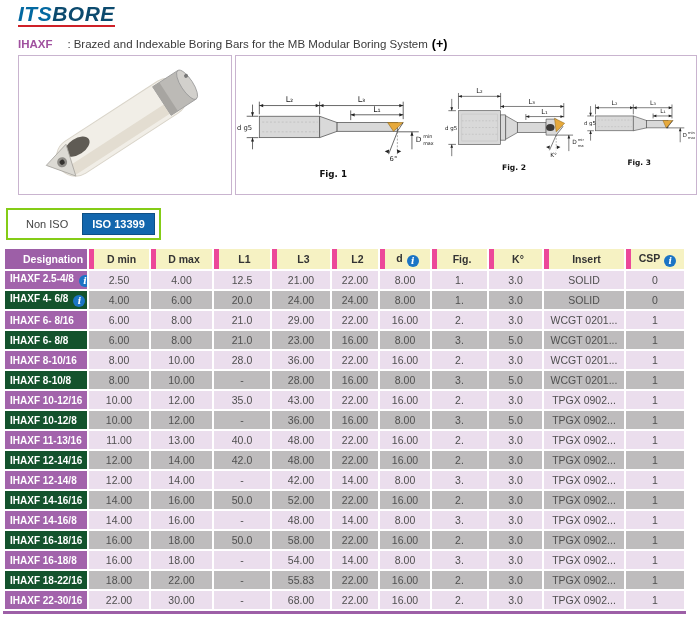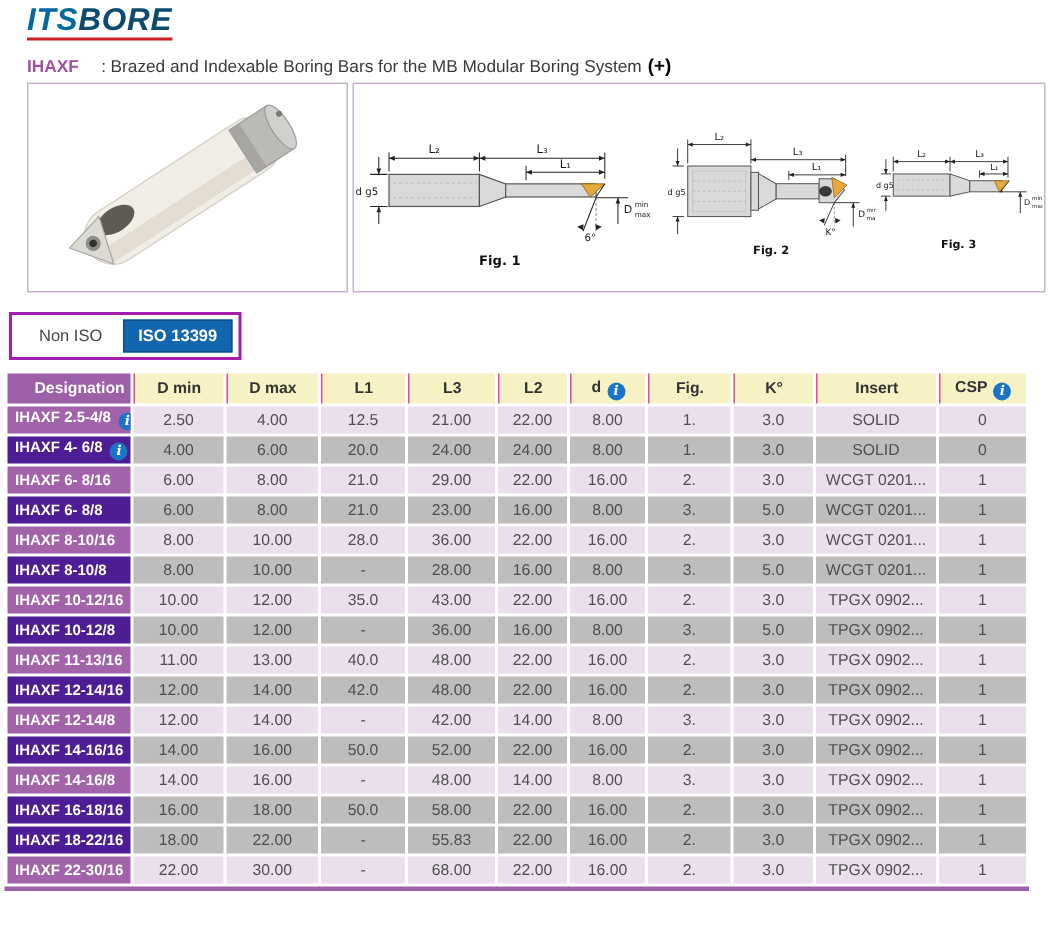--- a/index.html
+++ b/index.html
@@ -25,33 +25,33 @@
   .diagram-panel { width:463px; display:flex; align-items:flex-start; }
   .diagram-panel svg { display:block; }
   .dimtext { fill:#1a1a1a; font-family:"DejaVu Sans",sans-serif; }
   .figcap { fill:#111; font-weight:bold; font-family:"DejaVu Sans",sans-serif; }
   .dline { stroke:#222; stroke-width:0.7; }
   .dhead { fill:#222; }
   .bodyshape { fill:#d9d9d9; stroke:#555; stroke-width:0.8; }
   .texline { stroke:#adadad; stroke-width:0.5; stroke-dasharray:2,2; }
   .gold { fill:#e6a93c; stroke:#8a6010; stroke-width:0.6; }
   
-  .tabs { position:absolute; left:6px; top:208px; border:2px solid #a21caf; background:#fff; display:inline-flex; align-items:center; padding:3px 4px; }
+  .tabs { position:absolute; left:6px; top:208px; border:2px solid #84cc16; background:#fff; display:inline-flex; align-items:center; padding:3px 4px; }
   .tab { border:none; background:transparent; font-family:inherit; font-size:11px; color:#444; padding:4px 14px; cursor:pointer; }
   .tab.active { background:#1266ad; color:#fff; font-weight:bold; padding:4px 9px; border:1px solid #0d4f85; }
   
   .spec-table { position:absolute; left:3px; top:247px; width:683px; border-collapse:separate; border-spacing:2px; table-layout:fixed; background:#fff; border-bottom:3px solid #9d5fa7; }
-  .spec-table th { background:#f6f2c3; color:#333; font-weight:bold; font-size:10.5px; height:20px; padding:0 2px; white-space:nowrap; overflow:hidden; border-left:1px solid #ec4899; }
+  .spec-table th { background:#f6f2c3; color:#333; font-weight:bold; font-size:10.5px; height:20px; padding:0 2px; white-space:nowrap; overflow:hidden; border-left:5px solid #ec4899; }
   .spec-table th.th-designation { background:#9d5fa7; color:#fff; text-align:left; padding-left:18px; border-left:none; }
   .spec-table td { font-size:10.5px; color:#4f4f4f; text-align:center; height:18px; padding:0 2px; white-space:nowrap; overflow:hidden; }
   .spec-table td.td-designation { color:#fff; font-weight:bold; text-align:left; padding-left:5px; font-size:10px; }
   tr.row-light td { background:#ebdeed; }
   tr.row-gray  td { background:#bebcbd; }
   tr.row-light td.td-designation { background:#a263ab;margin-left:24px; }
-  tr.row-gray  td.td-designation { background:#4c1d95; }
+  tr.row-gray  td.td-designation { background:#14532d; }
   .info-icon { display:inline-block; width:12px; height:12px; line-height:12px; border-radius:6px; background:#1b74c5; color:#fff; font-size:9px; font-weight:bold; font-style:italic; font-family:"DejaVu Serif",serif; text-align:center; margin-left:5px; vertical-align:-2px; cursor:pointer; }
   th .info-icon { margin-left:4px; }
 </style>
 </head>
 <body>
 
 <div class="logo">
   <span class="logo-its">ITS</span><span class="logo-bore">BORE</span>
   <div class="logo-underline"></div>
 </div>
@@ -427,20 +427,33 @@
         <td>18.00</td>
         <td>50.0</td>
         <td>58.00</td>
         <td>22.00</td>
         <td>16.00</td>
         <td>2.</td>
         <td>3.0</td>
         <td>TPGX 0902...</td>
         <td>1</td>
       </tr>
+      <tr class="row-light">
+        <td class="td-designation"><span>IHAXF 16-18/8</span></td>
+        <td>16.00</td>
+        <td>18.00</td>
+        <td>-</td>
+        <td>54.00</td>
+        <td>14.00</td>
+        <td>8.00</td>
+        <td>3.</td>
+        <td>3.0</td>
+        <td>TPGX 0902...</td>
+        <td>1</td>
+      </tr>
       <tr class="row-gray">
         <td class="td-designation"><span>IHAXF 18-22/16</span></td>
         <td>18.00</td>
         <td>22.00</td>
         <td>-</td>
         <td>55.83</td>
         <td>22.00</td>
         <td>16.00</td>
         <td>2.</td>
         <td>3.0</td>

